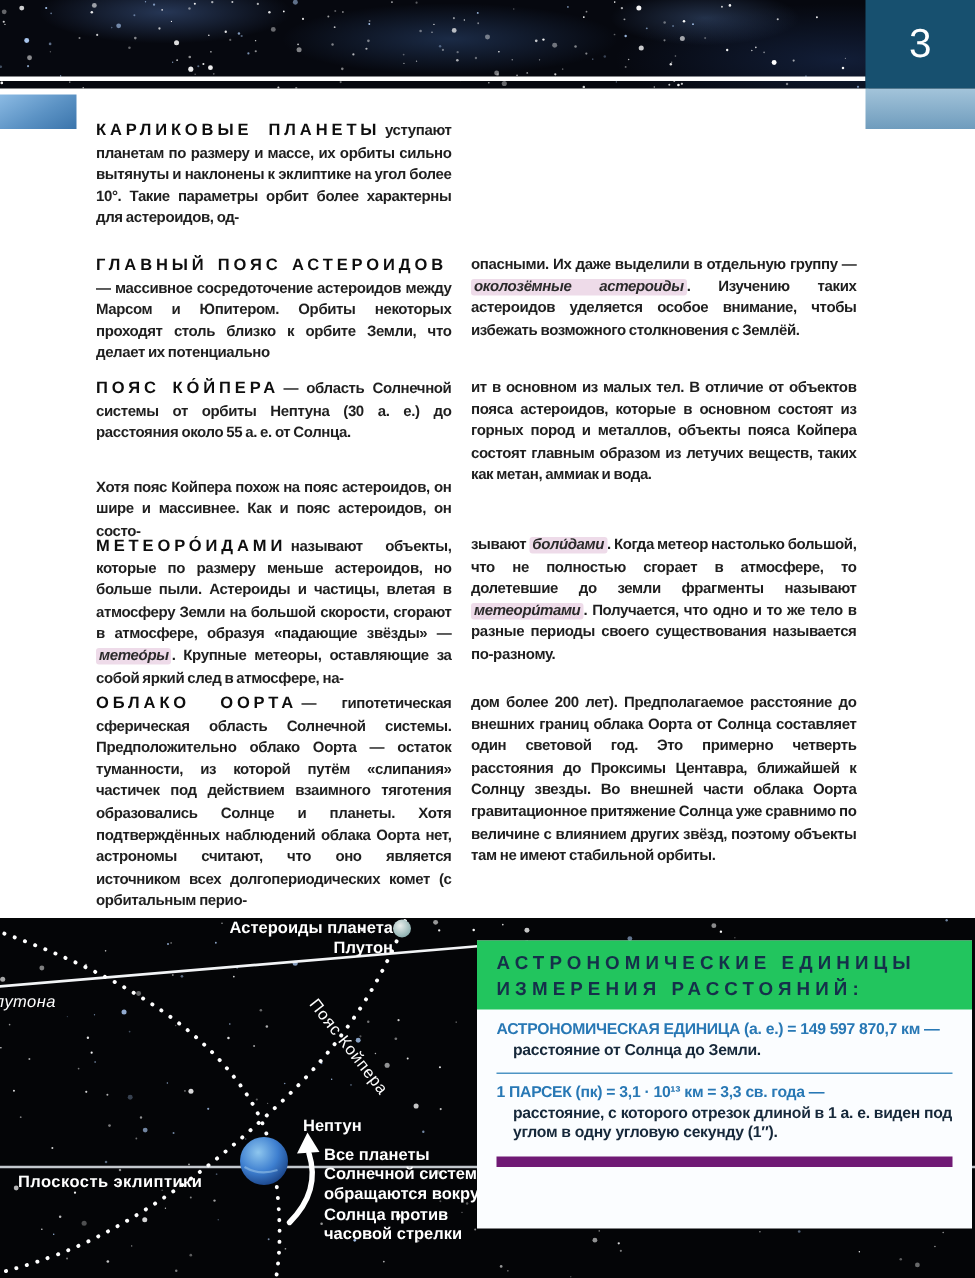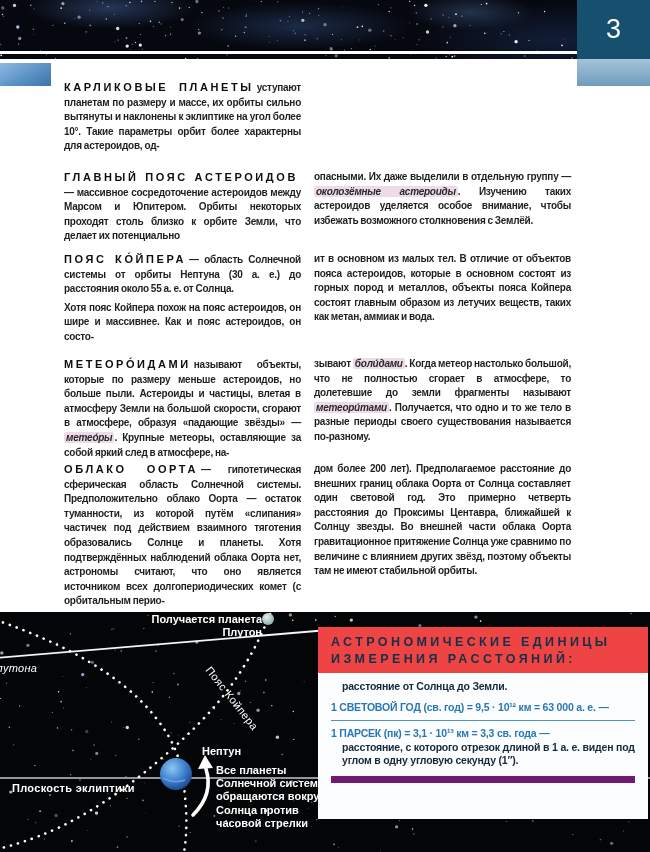--- a/index.html
+++ b/index.html
@@ -20,37 +20,37 @@
   .left-accent{position:absolute;left:0;top:63px;width:51px;height:23px;
       background:linear-gradient(150deg,#8cbbe4 0%,#5b92c4 55%,#3a74ab 100%);}
   .right-accent{position:absolute;left:577px;top:59px;width:73px;height:27px;
       background:linear-gradient(#a3c4da 0%,#6f9cbd 100%);}
   
   .section{position:absolute;left:64px;width:513px;display:flex;gap:13px;}
   .col-left{width:237px;}
   .col-right{width:257px;}
   .para{margin:0;text-align:justify;font-size:10px;line-height:14.6px;color:#1f1f1f;
         font-weight:bold;letter-spacing:-0.25px;word-spacing:-0.5px;}
-  .para + .para{margin-top:4px;}
+  .para + .para{margin-top:22px;}
   .sec-h{font-size:11px;letter-spacing:2.6px;color:#0e0e0e;margin-right:3px;}
   .hl-term{font-style:italic;background:#eedbe9;padding:0 2px;border-radius:2px;color:#2a2a2a;}
   
   .diagram{position:absolute;left:0;top:612px;width:650px;height:240px;background:#040507;overflow:hidden;}
   .diagram svg{position:absolute;left:0;top:0;z-index:1;}
   .dlabel{position:absolute;color:#ffffff;font-size:11px;z-index:2;}
   .lines{white-space:pre-line;}
   .pluto-label{left:128px;top:1px;width:134px;text-align:right;font-weight:bold;line-height:12.5px;}
   .neptune-label{left:192px;top:133px;font-weight:bold;margin-left:10px;}
   .kuiper-label{left:213px;top:52px;transform:rotate(52deg);transform-origin:0 0;letter-spacing:.5px;}
   .pluto-orbit-label{left:-59px;top:50px;font-style:italic;letter-spacing:.3px;}
   .ecliptic-label{left:12px;top:170px;font-weight:bold;letter-spacing:.3px;}
   .rotation-note{left:216px;top:152px;line-height:13.2px;font-weight:bold;}
   
   .info-panel{position:absolute;left:318px;top:15px;width:330px;height:192px;background:#fbfdff;z-index:3;}
-  .info-header{background:#ef4444;padding:7px 8px 6px 13px;color:#15304a;font-weight:bold;
+  .info-header{background:#22c55e;padding:7px 8px 6px 13px;color:#15304a;font-weight:bold;
       font-size:12.5px;letter-spacing:3.4px;line-height:16.5px;}
   .info-body{padding:7px 13px 0 13px;}
   .entry{margin-bottom:7px;}
   .entry-term{color:#2878b5;font-weight:bold;font-size:10.5px;letter-spacing:-0.2px;margin-bottom:2px;}
   .entry-desc{color:#16283a;font-weight:bold;font-size:10.5px;line-height:13.6px;letter-spacing:-0.2px;padding-left:11px;}
   .entry:last-child{border-top:1px solid #4d94c4;border-bottom:7px solid #701a75;padding:6px 0 8px 0;margin-bottom:0;}
 </style>
 </head>
 <body>
 
@@ -535,42 +535,42 @@
       <path d="M -4 8 C 60 30 122 62 156 106 C 172 126 180 145 183 166 C 187 198 188 220 183 246" fill="none" stroke="#ffffff" stroke-width="2.6" stroke-linecap="round" stroke-dasharray="0.1 7.2"></path>
 
       <circle cx="268" cy="7" r="6" fill="url(#plu)"></circle>
       <circle cx="176" cy="162" r="16" fill="url(#nep)"></circle>
       <path d="M 163 166 q 10 6 22 2" stroke="#9fc8ea" stroke-width="1.4" fill="none" opacity="0.55"></path>
 
       <path d="M 193 203 C 205 191 212 176 206 157" fill="none" stroke="#ffffff" stroke-width="3.6" stroke-linecap="round"></path>
       <polygon points="205,143 198,157 213,156" fill="#ffffff"></polygon>
     </svg>
 
-    <div class="dlabel lines pluto-label">Получается планета
+    <div class="dlabel lines pluto-label">Астероиды планета
 Плутон</div>
     <div class="dlabel neptune-label">Нептун</div>
     <div class="dlabel kuiper-label">Пояс Койпера</div>
     <div class="dlabel pluto-orbit-label">Орбита Плутона</div>
     <div class="dlabel ecliptic-label">Плоскость эклиптики</div>
     <div class="dlabel lines rotation-note">Все планеты
 Солнечной системы
 обращаются вокруг
 Солнца против
 часовой стрелки</div>
 
     <div class="info-panel">
       <div class="info-header lines">АСТРОНОМИЧЕСКИЕ ЕДИНИЦЫ
 ИЗМЕРЕНИЯ РАССТОЯНИЙ:</div>
       <div class="info-body">
   <div class="entry">
+    <div class="entry-term">АСТРОНОМИЧЕСКАЯ ЕДИНИЦА (а. е.) = 149 597 870,7 км —</div>
     <div class="entry-desc">расстояние от Солнца до Земли.</div>
   </div>
 
   <div class="entry">
-    <div class="entry-term">1 СВЕТОВОЙ ГОД (св. год) = 9,5 · 10¹² км = 63 000 а. е. —</div>
   </div>
 
   <div class="entry">
     <div class="entry-term">1 ПАРСЕК (пк) = 3,1 · 10¹³ км = 3,3 св. года —</div>
     <div class="entry-desc">расстояние, с которого отрезок длиной в 1 а. е. виден под углом в одну угловую секунду (1″).</div>
   </div>
 </div>
     </div>
   </div>
 

